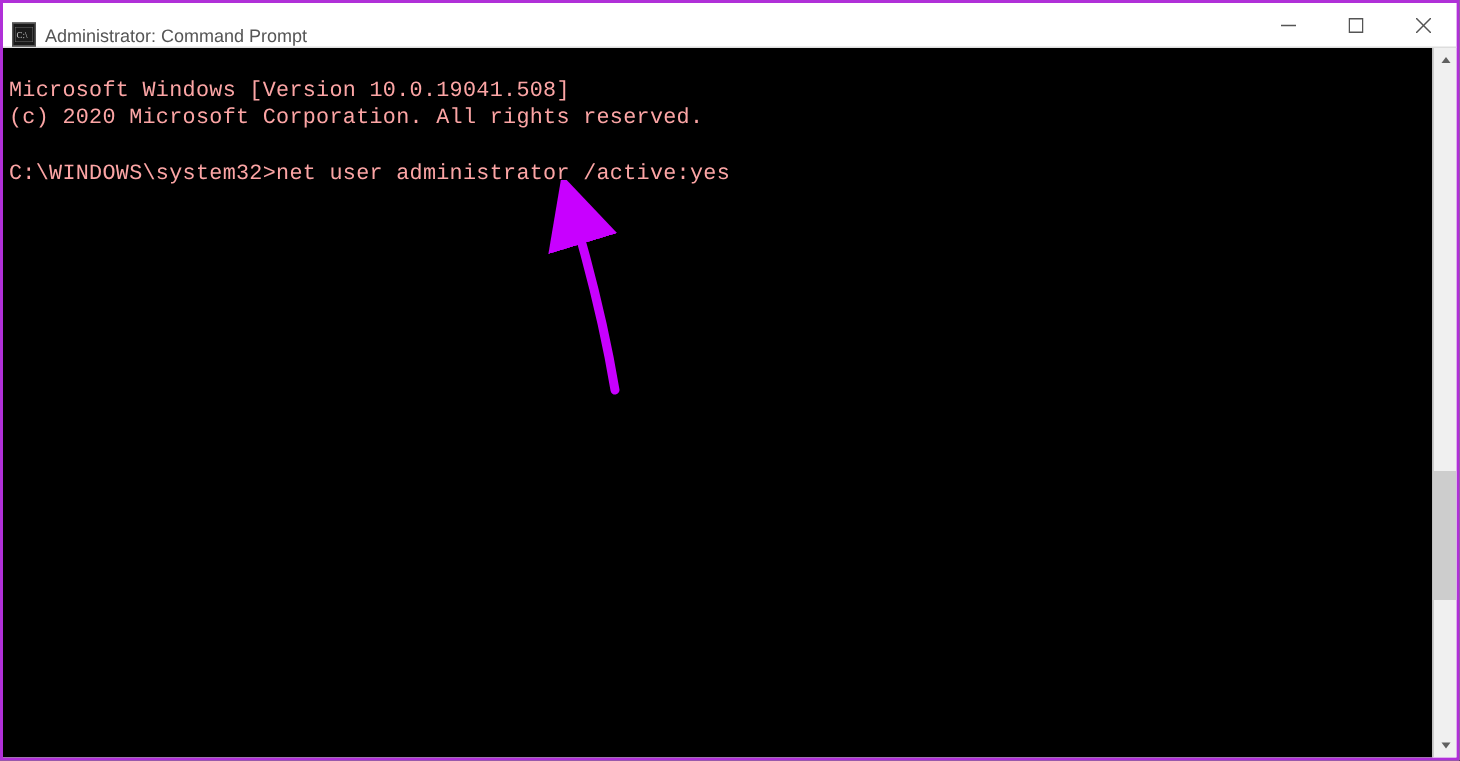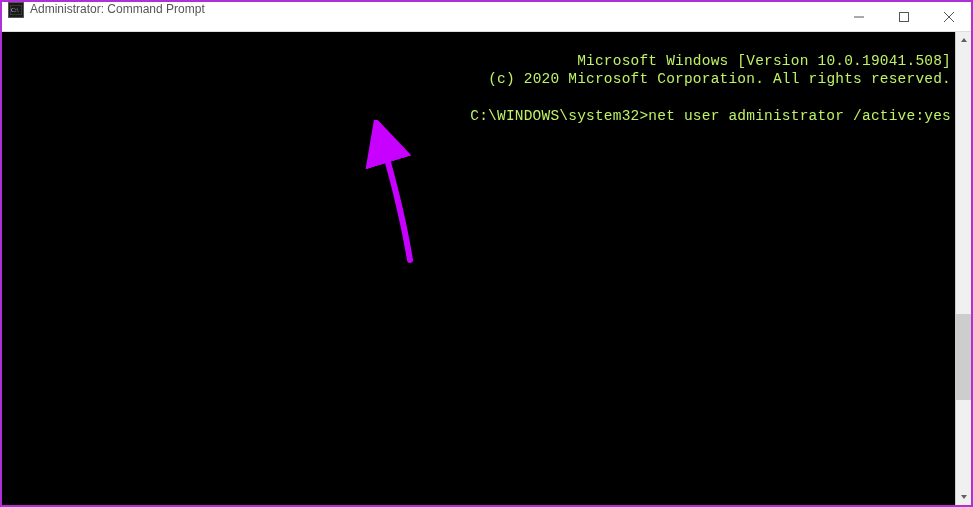--- a/index.html
+++ b/index.html
@@ -13,21 +13,21 @@
       font-family: "Consolas", "Courier New", monospace;
       background: #fff;
       overflow: hidden;
       position: relative;
       border: 2px solid #b030d8;
     }
     .titlebar {
       height: 30px;
       background: #ffffff;
       display: flex;
-      align-items: flex-start;
+      align-items: flex-end;
       padding-left: 6px;
       border-bottom: 1px solid #ddd;
     }
     .app-icon {
       width: 16px;
       height: 16px;
       background: #1a1a1a;
       margin-right: 6px;
       display: flex;
       align-items: center;
@@ -62,30 +62,29 @@
       fill: none;
       stroke-width: 1;
     }
     .terminal-area {
       position: relative;
       height: calc(100% - 30px);
       display: flex;
     }
     .terminal {
       background: #000;
-      color: #bef264;
+      color: #fca5a5;
       flex: 1;
       padding: 2px 4px;
       font-size: 14.5px;
       line-height: 1.25;
       white-space: pre;
       font-family: "Consolas", "Courier New", monospace;
       position: relative;
       letter-spacing: 0.2px;
-      text-align: right;
     }
     .scrollbar {
       width: 16px;
       background: #f0f0f0;
       position: relative;
       border-left: 1px solid #ccc;
     }
     .scroll-arrow {
       height: 16px;
       width: 100%;

